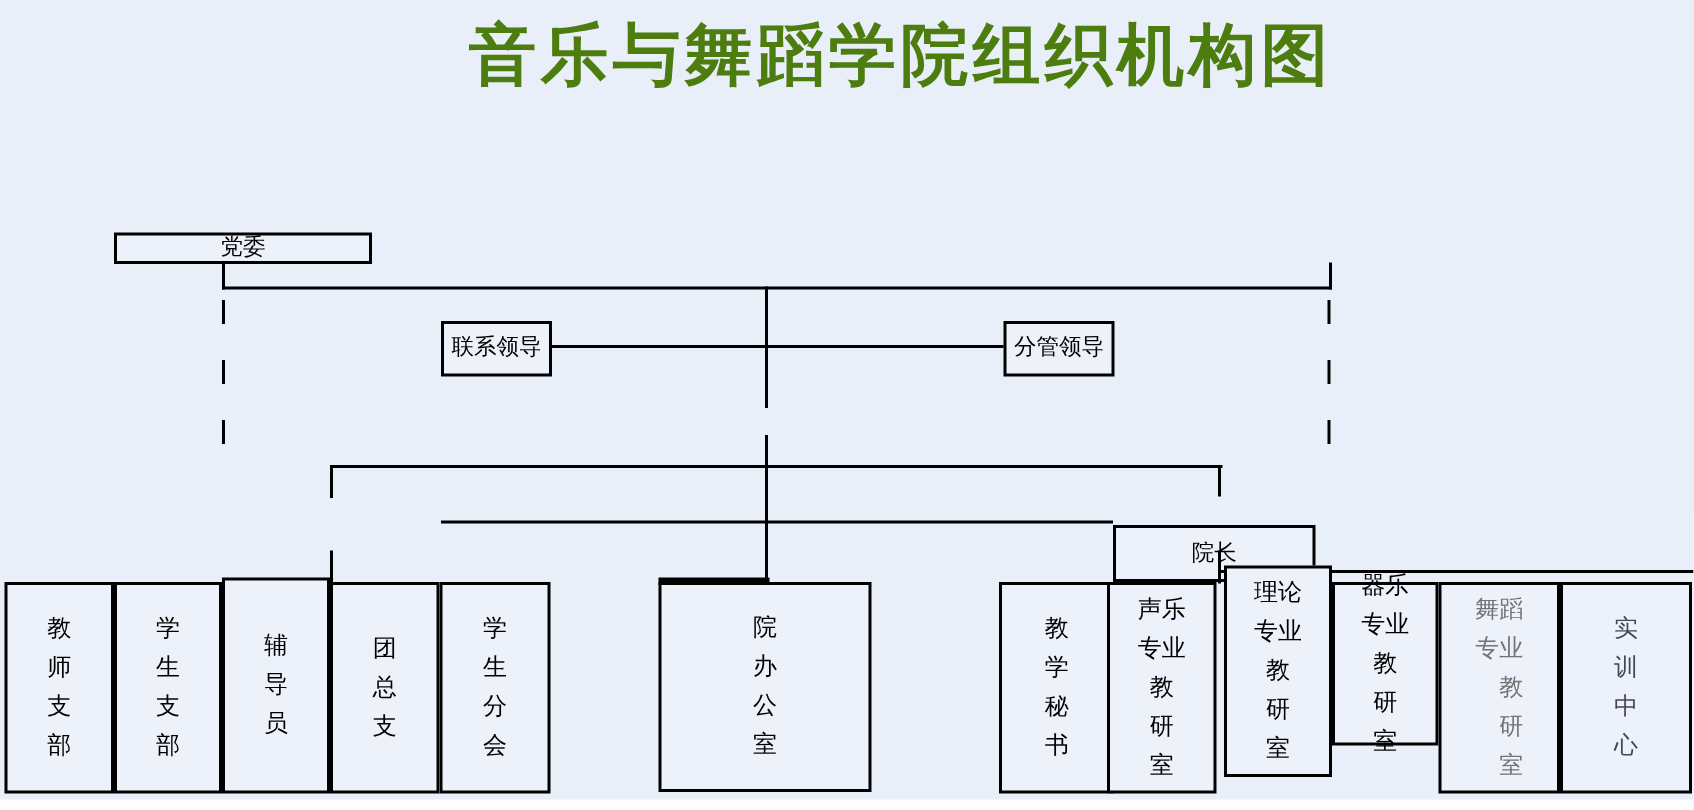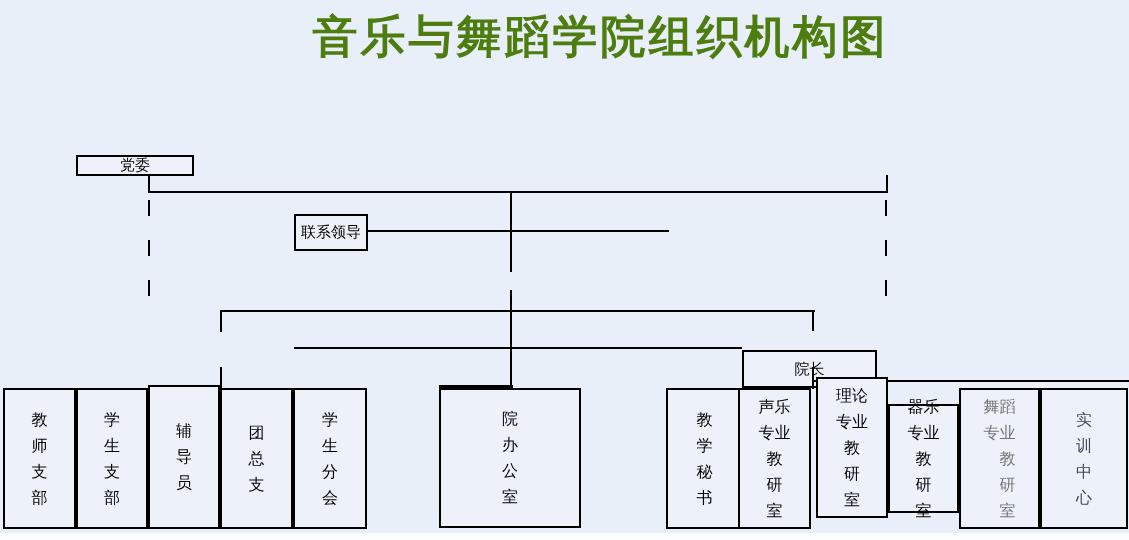--- a/index.html
+++ b/index.html
@@ -70,31 +70,32 @@
     background:#fcfdfe;
   }
 </style>
 </head>
 <body>
 
 <div id="canvas">
 
   <div class="title">音乐与舞蹈学院组织机构图</div>
 
-  <div class="box" style="left:76px;top:155px;width:118px;height:21px;">党委</div>
+  <div class="box" style="left:76px;top:155px;width:172px;height:21px;">党委</div>
 
   <div class="vline" style="left:148px;top:175px;height:18px;"></div>
   <div class="vline" style="left:886px;top:175px;height:18px;"></div>
   <div class="hline" style="left:148px;top:191px;width:740px;"></div>
   <div class="vline" style="left:510px;top:191px;height:81px;"></div>
 
   <div class="dashline" style="left:148px;top:200px;height:111px;"></div>
   <div class="dashline" style="left:885px;top:200px;height:109px;"></div>
 
   <div class="box" style="left:294px;top:214px;width:74px;height:37px;">联系领导</div>
+  <div class="box" style="left:669px;top:214px;width:74px;height:37px;">分管领导</div>
   <div class="hline" style="left:368px;top:230px;width:301px;"></div>
 
   <div class="vline" style="left:510px;top:290px;height:99px;"></div>
 
   <div class="hline" style="left:220px;top:310px;width:595px;"></div>
   <div class="vline" style="left:220px;top:310px;height:22px;"></div>
   <div class="vline" style="left:812px;top:310px;height:21px;"></div>
 
   <div class="box" style="left:742px;top:350px;width:135px;height:38px;">院长</div>
   <div class="hline" style="left:294px;top:347px;width:448px;"></div>
@@ -135,21 +136,21 @@
   <div class="box tall" style="left:738px;top:388px;width:73px;height:141px;">声乐
 专业
 教
 研
 室</div>
   <div class="box tall" style="left:816px;top:377px;width:72px;height:141px;">理论
 专业
 教
 研
 室</div>
-  <div class="box tall" style="left:888px;top:404px;width:71px;height:109px;">器乐
+  <div class="box tall" style="left:888px;top:388px;width:71px;height:109px;">器乐
 专业
 教
 研
 室</div>
   <div class="box tall muted-gray" style="left:959px;top:388px;width:81px;height:141px;">舞蹈
 专业
 　教
 　研
 　室</div>
   <div class="box tall muted-dark" style="left:1040px;top:388px;width:88px;height:141px;">实

